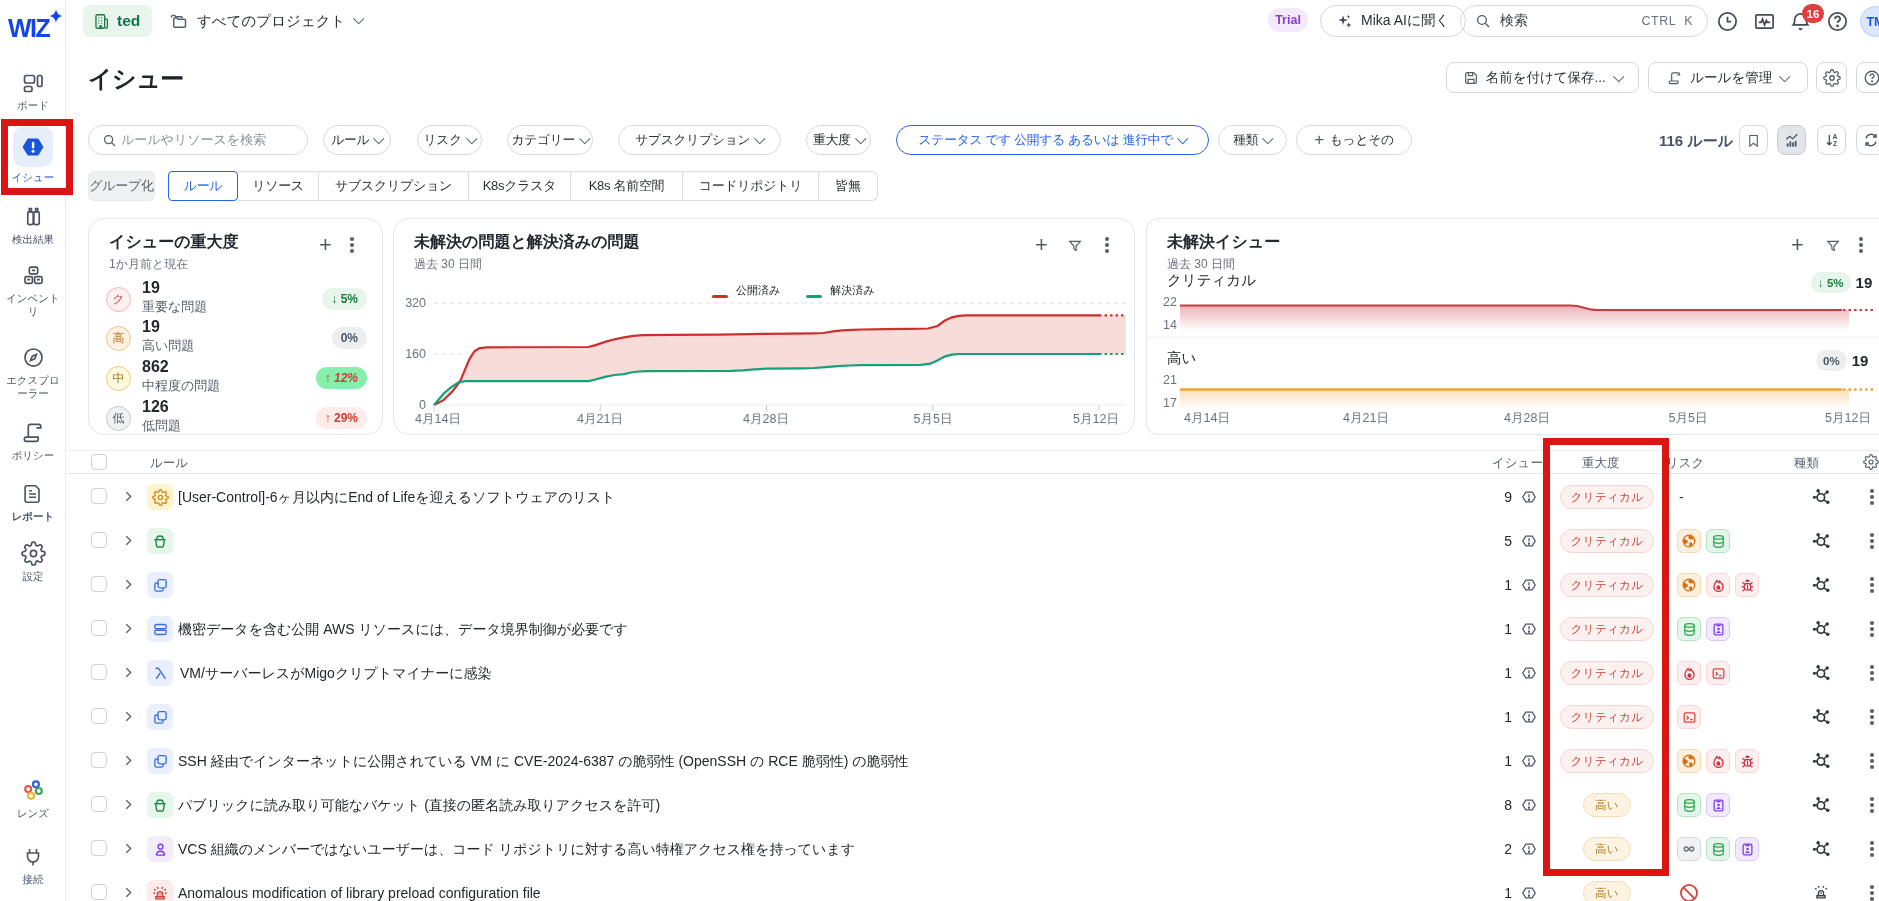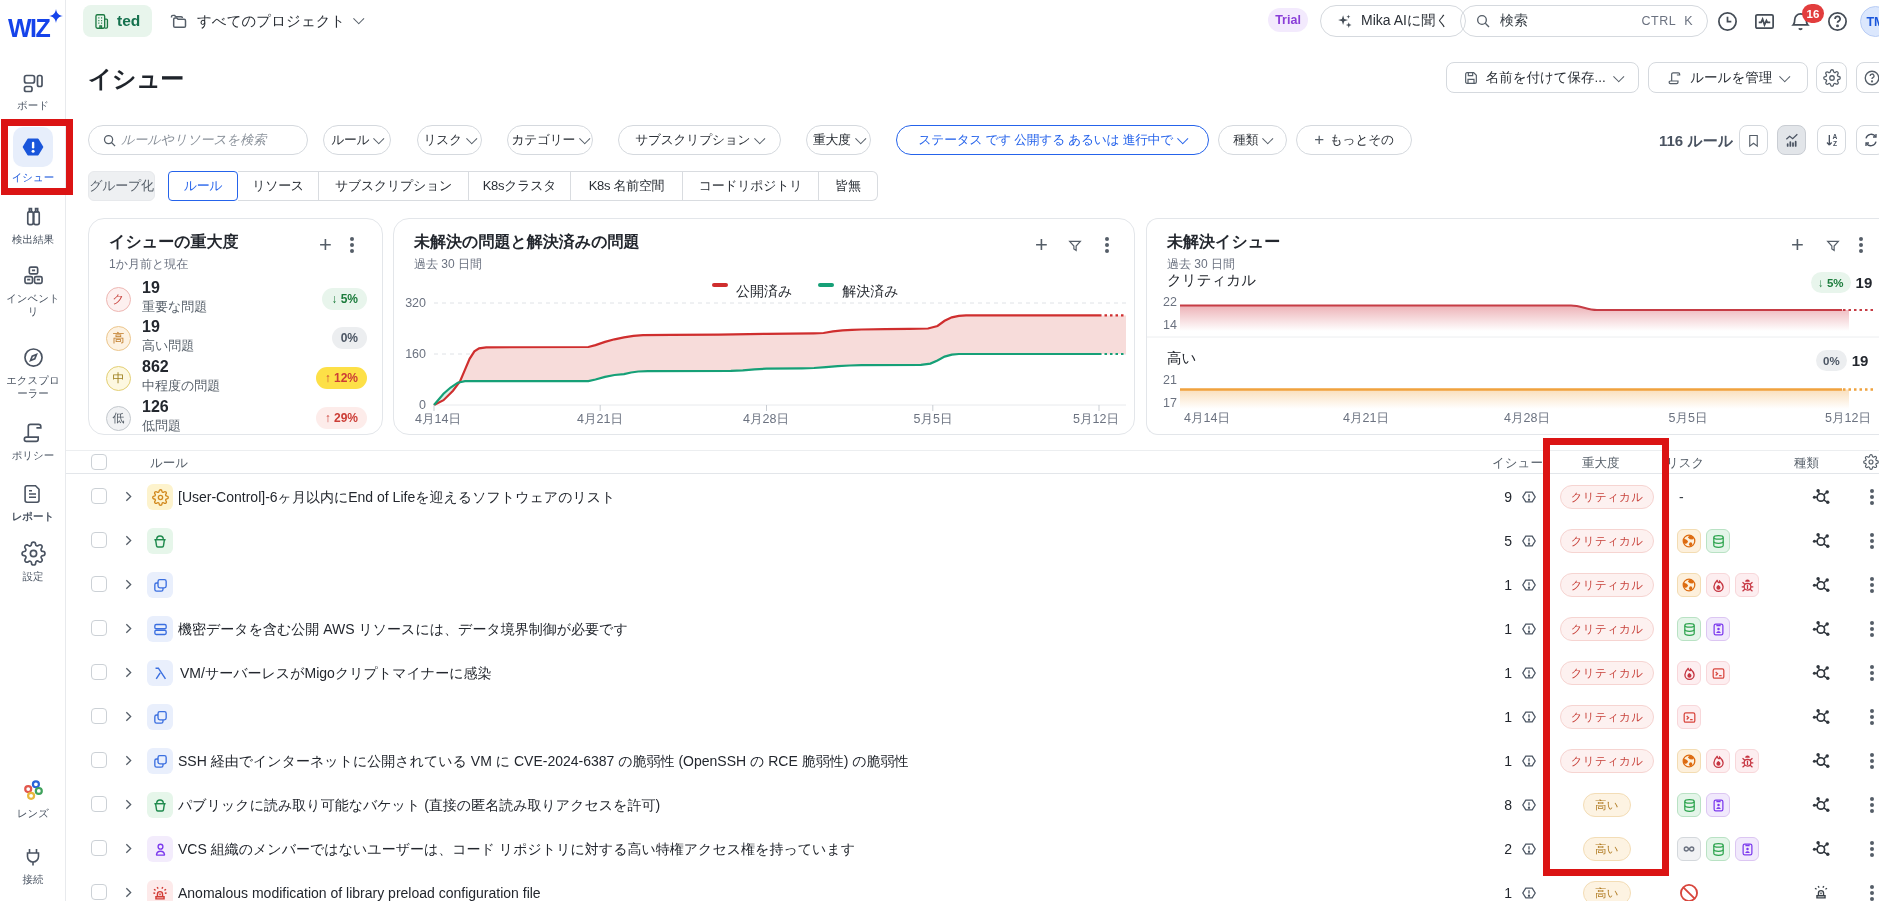--- a/index.html
+++ b/index.html
@@ -211,21 +211,21 @@
     </svg>
 </div>
 <div class="btn abs" style="left:1856px;top:62px;width:31px;height:31px;">
   <svg width="18" height="18" viewBox="0 0 24 24" fill="none" stroke="#555e68" stroke-width="1.8">
       <circle cx="12" cy="12" r="9"></circle>
       <path d="M9.5 9.3 a2.6 2.6 0 1 1 3.8 2.3 c-.8.4-1.3 1-1.3 1.8"></path>
       <circle cx="12" cy="16.6" r="0.6" fill="#555e68"></circle>
     </svg>
 </div>
 
-<div class="pill abs" style="left:88px;top:125px;width:220px;color:#8a919a;justify-content:flex-start;padding:0 13px;font-size:13px;letter-spacing:0;font-style:italic;">
+<div class="pill abs" style="left:88px;top:125px;width:220px;color:#8a919a;justify-content:flex-start;padding:0 13px;font-size:13px;letter-spacing:0;">
     <svg width="15" height="15" viewBox="0 0 24 24" fill="none" stroke="#555e68" stroke-width="2">
       <circle cx="10.5" cy="10.5" r="6.5"></circle>
       <path d="M15.5 15.5 L21 21"></path>
     </svg>
     <span style="font-size:13px;">ルールやリソースを検索</span>
 </div>
 <div class="pill abs" style="left:323px;top:125px;width:68px;">ルール<span class="chev"></span></div>
 <div class="pill abs" style="left:417px;top:125px;width:65px;">リスク<span class="chev"></span></div>
 <div class="pill abs" style="left:507px;top:125px;width:86px;">カテゴリー<span class="chev"></span></div>
 <div class="pill abs" style="left:618px;top:125px;width:163px;">サブスクリプション<span class="chev"></span></div>
@@ -289,41 +289,41 @@
     <span class="delta" style="background:#e8f5ec;color:#1c7c3c;">↓ 5%</span>
   </div>
   <div class="sevrow" style="top:101px;">
     <span class="sbadge" style="background:#fdf2e2;border-color:#ecc68c;color:#c07b28;">高</span>
     <div class="snum">19<div class="slab">高い問題</div></div>
     <span class="delta" style="background:#eceef0;color:#4b5563;">0%</span>
   </div>
   <div class="sevrow" style="top:141px;">
     <span class="sbadge" style="background:#fdf8e0;border-color:#e3cf74;color:#9c7f1d;">中</span>
     <div class="snum">862<div class="slab">中程度の問題</div></div>
-    <span class="delta" style="background:#fde047;color:#cc3d36;">↑ 12%</span>
+    <span class="delta" style="background:#86efac;color:#cc3d36;font-style:italic;">↑ 12%</span>
   </div>
   <div class="sevrow" style="top:181px;">
     <span class="sbadge" style="background:#f1f2f4;border-color:#c3c8cd;color:#555e68;">低</span>
     <div class="snum">126<div class="slab">低問題</div></div>
     <span class="delta" style="background:#fdecea;color:#cc3d36;">↑ 29%</span>
   </div>
 </div>
 
 <div class="card" style="left:393px;top:218px;width:742px;height:217px;">
   <div class="abs" style="left:20px;top:13px;">
       <div class="ctitle">未解決の問題と解決済みの問題</div>
       <div class="csub">過去 30 日間</div>
     </div>
   <div class="abs" style="left:641px;top:13px;font-size:22px;color:#555e68;">+</div>
   <svg class="abs" style="left:673px;top:19px;" width="16" height="16" viewBox="0 0 24 24" fill="none" stroke="#555e68" stroke-width="1.8">
       <path d="M4 5 h16 l-6.3 7 v6.5 l-3.4-2 V12 Z"></path>
     </svg>
   <span class="dots3 abs" style="left:711px;top:24px;"></span>
 
-  <div class="abs" style="left:318px;top:64px;display:flex;align-items:flex-start;gap:8px;font-size:14px;color:#23272e;">
+  <div class="abs" style="left:318px;top:64px;display:flex;align-items:flex-end;gap:8px;font-size:11px;color:#23272e;">
     <span style="width:16px;height:3.5px;background:#cf2e2e;border-radius:2px;"></span>
       <span>公開済み</span>
     <span style="width:16px;height:3.5px;background:#16a077;border-radius:2px;margin-left:18px;"></span>
       <span>解決済み</span>
   </div>
   <svg class="abs" style="left:0;top:0;" width="742" height="217" viewBox="0 0 742 217">
     <line x1="40" y1="84" x2="732" y2="84" stroke="#dfe2e6" stroke-width="1" stroke-dasharray="4 4"></line>
     <line x1="40" y1="135" x2="732" y2="135" stroke="#dfe2e6" stroke-width="1" stroke-dasharray="4 4"></line>
     <line x1="40" y1="186" x2="732" y2="186" stroke="#e8eaed" stroke-width="1"></line>
     <polygon points="66.1,162.1 70.9,150.9 75.6,139.8 80.4,132.4 85.1,129.3 92.2,128.3 194.4,128.0 201.5,126.1 211.0,122.9 220.5,120.3 230.0,118.4 239.5,116.8 249.0,116.2 277.5,115.9 325.0,115.6 372.5,114.9 420.0,114.3 429.5,114.0 439.0,112.4 448.5,111.4 458.0,110.8 467.5,110.5 491.2,110.1 515.0,109.8 534.0,109.5 543.5,107.0 550.6,101.8 557.8,98.3 564.9,96.8 572.0,96.4 732.0,96.4 732.0,135.0 564.9,135.0 557.8,135.6 550.6,137.6 543.5,141.4 536.4,144.6 526.9,145.8 467.5,146.2 455.6,146.5 443.8,147.1 431.9,148.1 420.0,149.0 408.1,149.3 372.5,149.7 360.6,150.3 348.8,151.3 336.9,151.9 253.8,152.2 244.2,152.5 237.1,153.5 230.0,155.1 220.5,156.0 211.0,157.9 201.5,160.5 194.4,162.1 70.9,162.1" fill="#f7dcda"></polygon>

